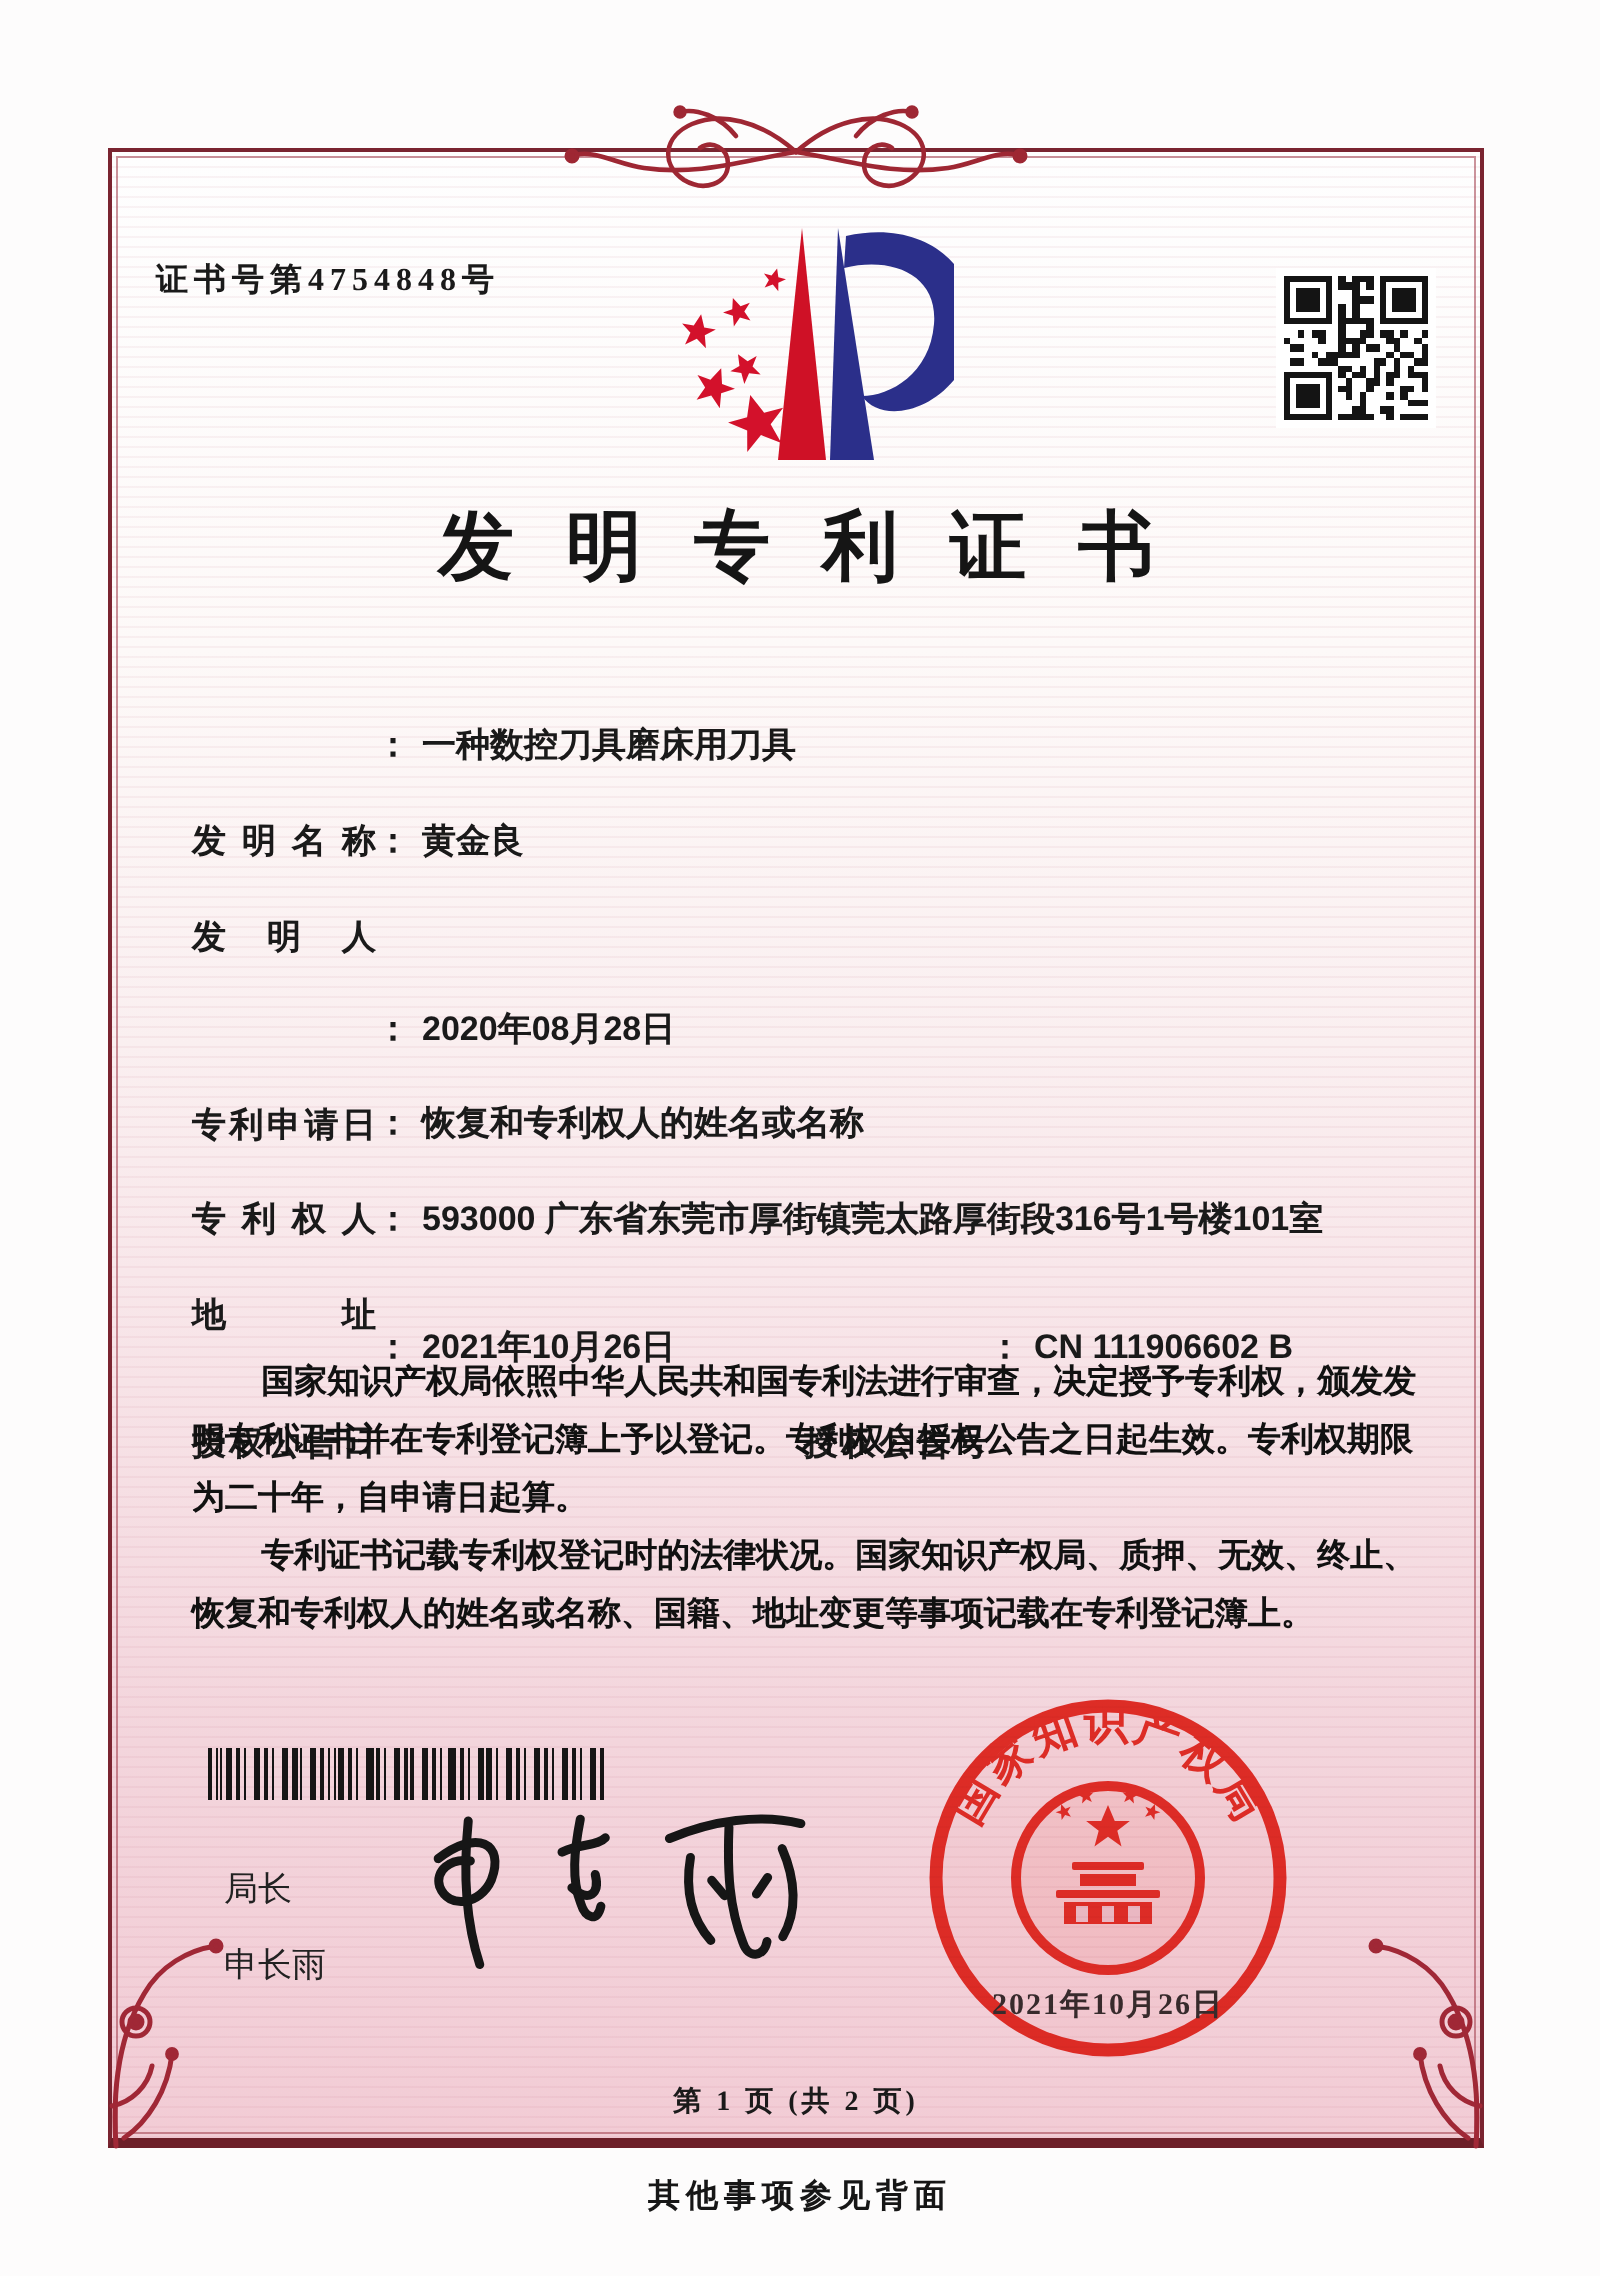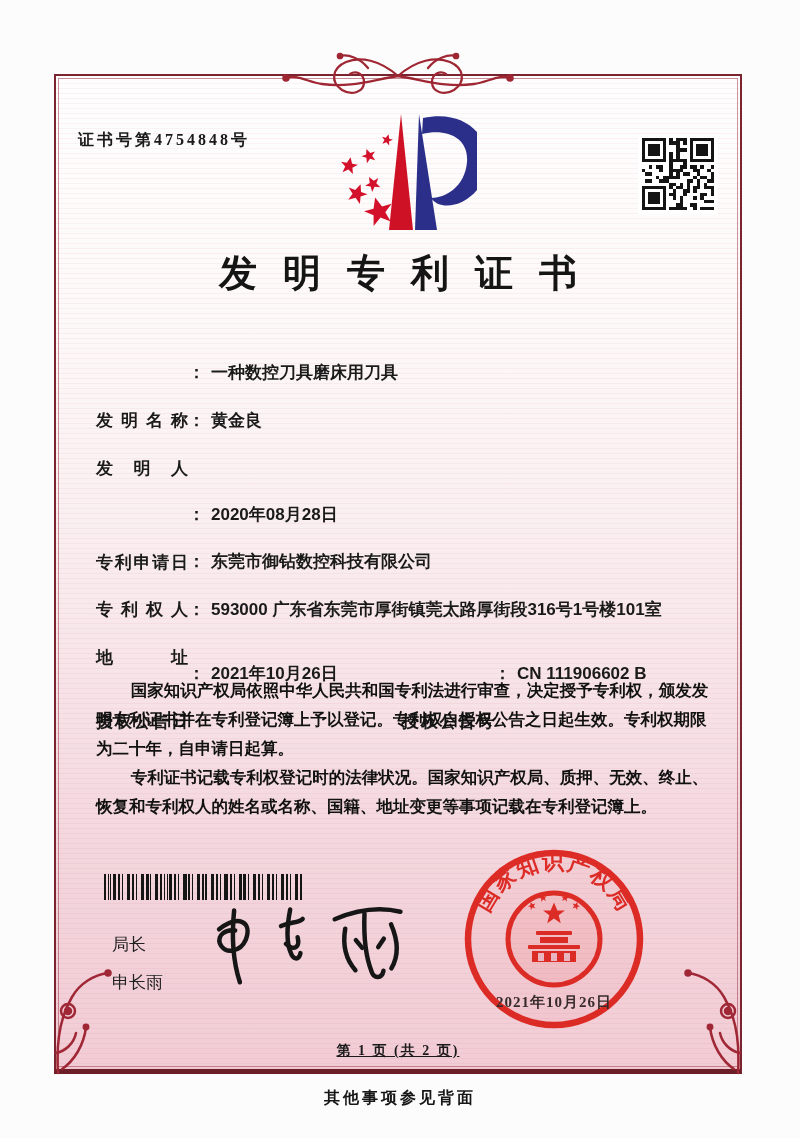--- a/index.html
+++ b/index.html
@@ -52,21 +52,21 @@
   }
 
   .signer{position:absolute;left:33px;top:850px;font-size:17px;font-weight:500;line-height:38px;color:#222;margin-left:23px;}
   .signature{position:absolute;left:150px;top:818px;width:230px;height:100px;transform:rotate(-3deg);}
 
   .seal{position:absolute;left:402px;top:767px;width:192px;height:192px;mix-blend-mode:multiply;opacity:.93;}
   .seal-date{position:absolute;left:0;top:150px;width:100%;text-align:center;
     font-family:"Liberation Serif","DejaVu Serif",serif;font-size:15px;font-weight:700;letter-spacing:1px;color:#2b2424;}
 
   .page-info{position:absolute;left:0;top:966px;width:100%;text-align:center;
-    font-family:"Liberation Serif","DejaVu Serif",serif;font-size:14px;font-weight:600;letter-spacing:2px;text-decoration:underline;}
+    font-family:"Liberation Serif","DejaVu Serif",serif;font-size:14px;font-weight:600;letter-spacing:2px;}
 
   .back-note{position:absolute;left:0;top:1088px;width:100%;text-align:center;
     font-family:"Liberation Serif","DejaVu Serif",serif;font-size:16px;font-weight:600;letter-spacing:3px;color:#161616;}
 
   .orn-top{position:absolute;left:50%;top:-27px;transform:translateX(-50%);}
   .orn-bl{position:absolute;left:-6px;bottom:-8px;}
   .orn-br{position:absolute;right:-6px;bottom:-8px;transform:scaleX(-1);}
 </style>
 </head>
 <body>
@@ -582,21 +582,21 @@
     <div class="field-row row-name">
       <span class="flabel">发明名称</span><span class="fcolon">：</span><span class="fvalue">一种数控刀具磨床用刀具</span>
     </div>
     <div class="field-row row-inventor">
       <span class="flabel">发明人</span><span class="fcolon">：</span><span class="fvalue">黄金良</span>
     </div>
     <div class="field-row row-filing">
       <span class="flabel">专利申请日</span><span class="fcolon">：</span><span class="fvalue">2020年08月28日</span>
     </div>
     <div class="field-row row-patentee">
-      <span class="flabel">专利权人</span><span class="fcolon">：</span><span class="fvalue">东莞市御钻数控科技有限公司</span>
+      <span class="flabel">专利权人</span><span class="fcolon">：</span><span class="fvalue">恢复和专利权人的姓名或名称</span>
     </div>
     <div class="field-row row-address">
       <span class="flabel">地址</span><span class="fcolon">：</span><span class="fvalue">593000 广东省东莞市厚街镇莞太路厚街段316号1号楼101室</span>
     </div>
     <div class="field-row row-grant">
       <span class="flabel">授权公告日</span><span class="fcolon">：</span><span class="fvalue">2021年10月26日</span>
       <span class="grant-no-pair">
         <span class="flabel">授权公告号</span><span class="fcolon">：</span><span class="fvalue">CN 111906602 B</span>
       </span>
     </div>

